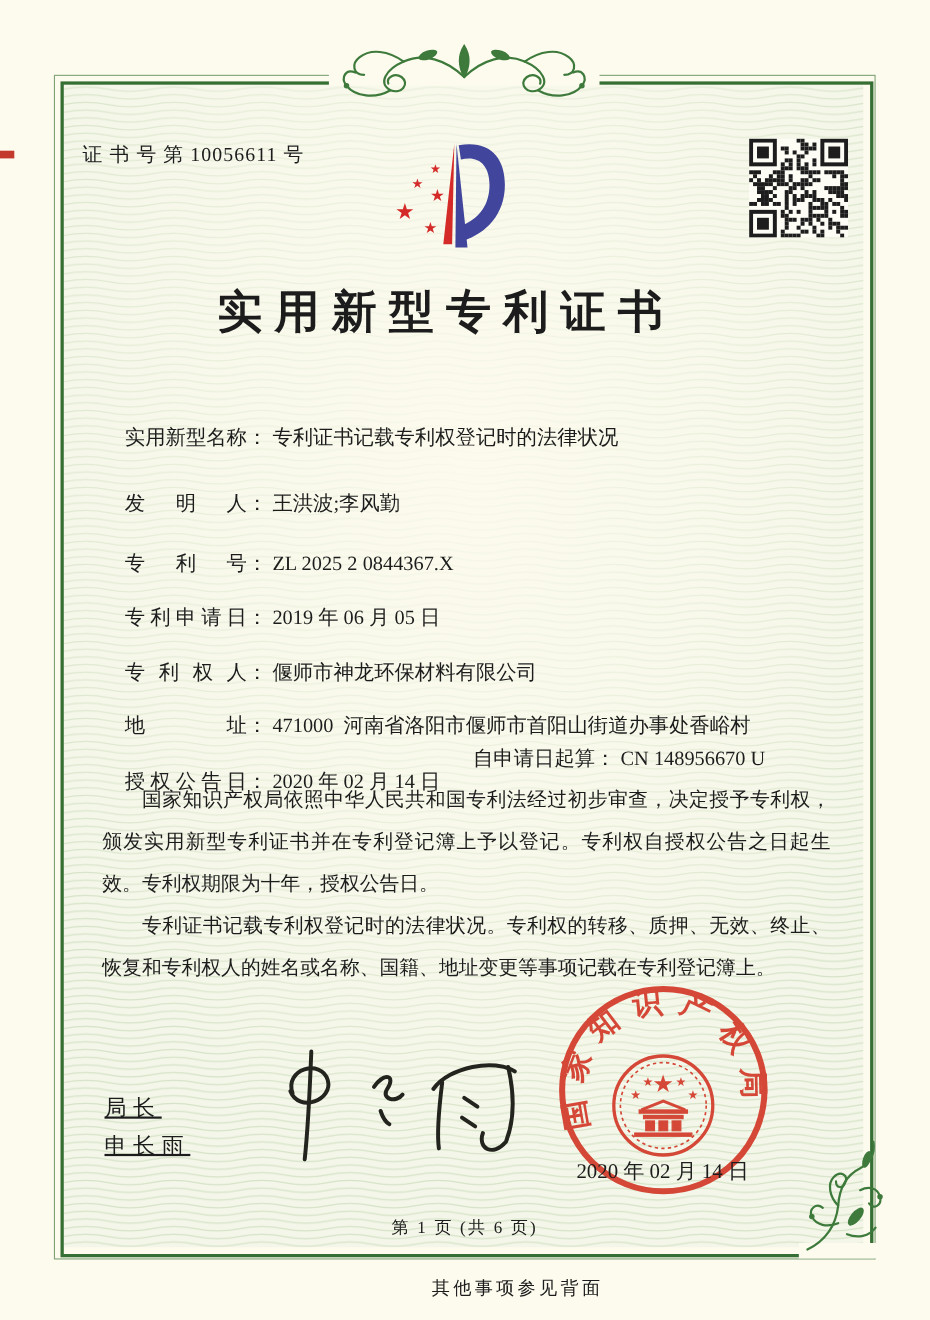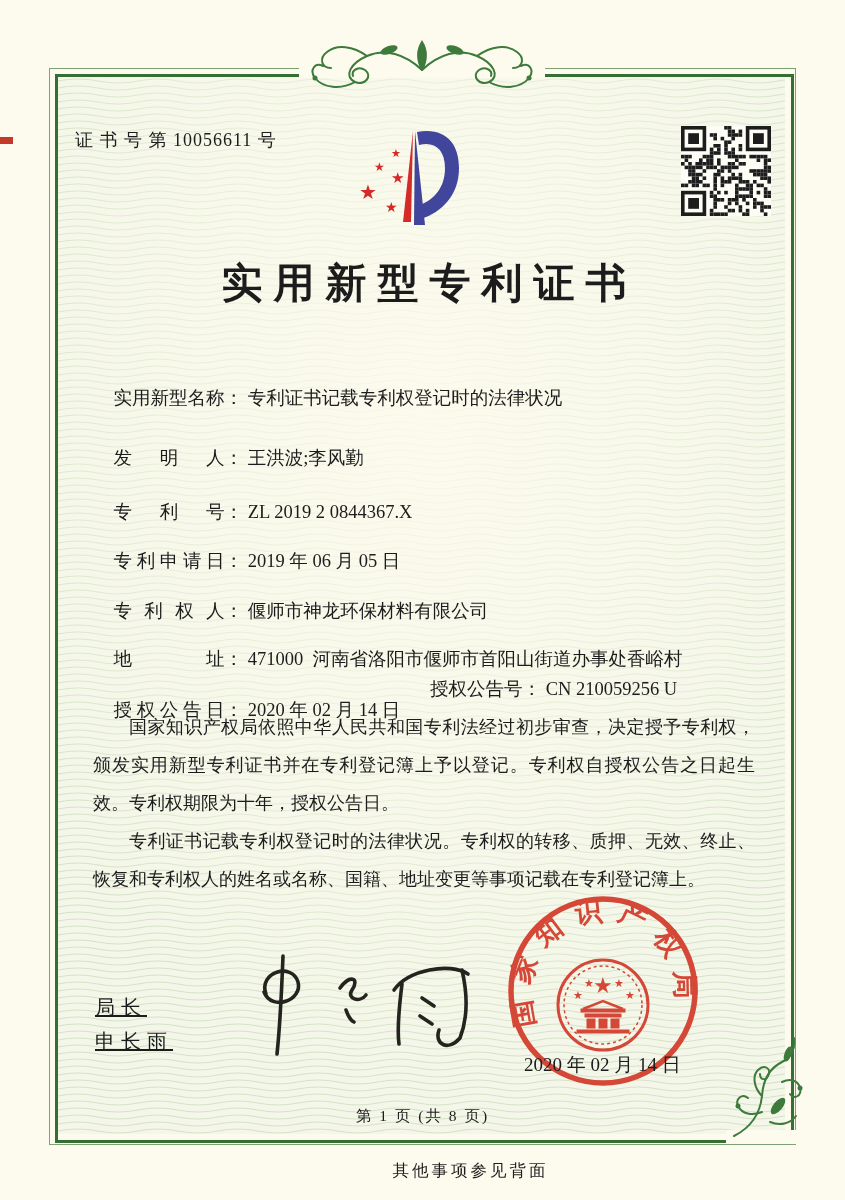--- a/index.html
+++ b/index.html
@@ -12,21 +12,21 @@
   .abs{position:absolute;}
   
   .frame-outer{left:49px;top:68px;width:745px;height:1075px;border:1px solid #7ea276;}
   .frame-inner{left:55px;top:74px;width:733px;height:1063px;border:3px solid #356f33;}
   .panel-bg{left:58px;top:77px;width:727px;height:1057px;z-index:0;}
   .content{z-index:2;}
   .certno{left:75px;top:128px;font-size:18px;letter-spacing:1px;white-space:pre;}
   .red-tab{left:0px;top:137px;width:13px;height:7px;background:#c3392c;}
   .logo{left:345px;top:128px;}
   .qr{left:681px;top:126px;}
-  .title{left:58px;top:256px;width:743px;text-align:center;font-size:41px;font-weight:700;
+  .title{left:34px;top:256px;width:743px;text-align:center;font-size:41px;font-weight:700;
          letter-spacing:11px;white-space:nowrap;}
   .row{left:95px;font-size:18.5px;white-space:pre;}
   .row .lbl{display:inline-block;width:111px;text-align:justify;text-align-last:justify;}
   .row .val{white-space:pre;}
   .grant2{position:absolute;left:335px;top:0;white-space:pre;}
   .paras{left:93px;top:708px;width:662px;font-size:18px;line-height:38px;text-align:justify;}
   .paras p{margin:0;text-indent:2em;}
   .officer{left:95px;font-size:20px;letter-spacing:6px;white-space:nowrap;text-decoration:underline;}
   .sig{left:236px;top:948px;}
   .seal{left:505px;top:893px;}
@@ -336,34 +336,34 @@
 
   <div class="abs title">实用新型专利证书</div>
 
   <div class="abs row" style="top:364px">
     <span class="lbl">实用新型名称</span><span>：</span> <span class="val">专利证书记载专利权登记时的法律状况</span>
   </div>
   <div class="abs row" style="top:424px">
     <span class="lbl">发明人</span><span>：</span> <span class="val">王洪波;李风勤</span>
   </div>
   <div class="abs row" style="top:478px">
-    <span class="lbl">专利号</span><span>：</span> <span class="val">ZL 2019 2 0844367.X</span>
+    <span class="lbl">专利号</span><span>：</span> <span class="val">ZL 2025 2 0844367.X</span>
   </div>
   <div class="abs row" style="top:527px">
     <span class="lbl">专利申请日</span><span>：</span> <span class="val">2019 年 06 月 05 日</span>
   </div>
   <div class="abs row" style="top:577px">
     <span class="lbl">专利权人</span><span>：</span> <span class="val">偃师市神龙环保材料有限公司</span>
   </div>
   <div class="abs row" style="top:625px">
     <span class="lbl">地址</span><span>：</span> <span class="val">471000  河南省洛阳市偃师市首阳山街道办事处香峪村</span>
   </div>
   <div class="abs row" style="top:676px;width:660px">
     <span class="lbl">授权公告日</span><span>：</span> <span class="val">2020 年 02 月 14 日</span>
-    <span class="grant2"><span>授权公告号</span><span>：</span> <span class="val">CN 210059256 U</span></span>
+    <span class="grant2"><span>自申请日起算</span><span>：</span> <span class="val">CN 148956670 U</span></span>
   </div>
 
   <div class="abs paras">
     <p>国家知识产权局依照中华人民共和国专利法经过初步审查，决定授予专利权，颁发实用新型专利证书并在专利登记簿上予以登记。专利权自授权公告之日起生效。专利权期限为十年，授权公告日。</p>
     <p>专利证书记载专利权登记时的法律状况。专利权的转移、质押、无效、终止、恢复和专利权人的姓名或名称、国籍、地址变更等事项记载在专利登记簿上。</p>
   </div>
 
   <div class="abs officer" style="top:994px">局长</div>
   <div class="abs officer" style="top:1028px">申长雨</div>
 
@@ -405,16 +405,16 @@
         <rect x="82" y="126" width="8" height="9"></rect>
         <rect x="94" y="126" width="8" height="9"></rect>
         <rect x="106" y="126" width="8" height="9"></rect>
         <rect x="72" y="137" width="52" height="3"></rect>
         <path d="M78,116 L98,108 L118,116" fill="none" stroke-width="2.5"></path>
       </g>
     </g>
   </svg>
   <div class="abs seal-date">2020 年 02 月 14 日</div>
 
-  <div class="abs pageinfo">第 1 页 (共 8 页)</div>
+  <div class="abs pageinfo">第 1 页 (共 6 页)</div>
   <div class="abs backnote">其他事项参见背面</div>
 
 </div>
 
 </body></html>

